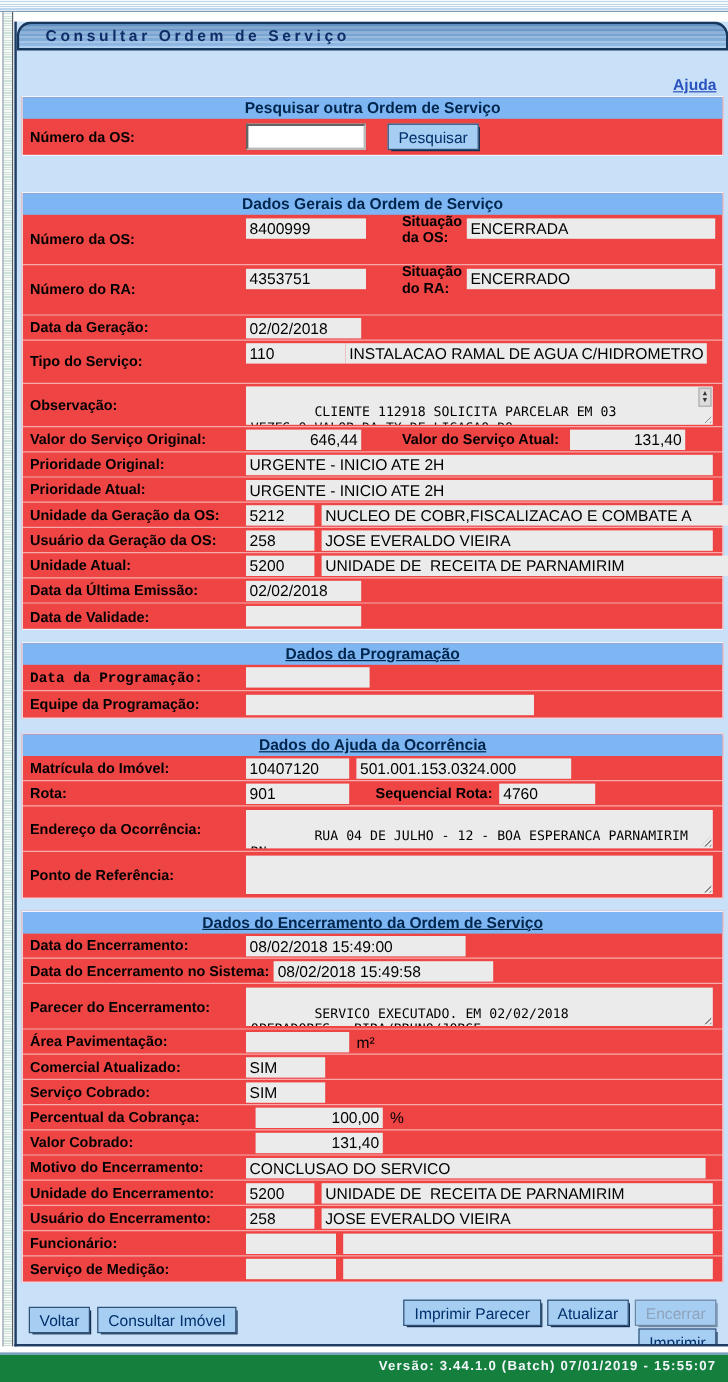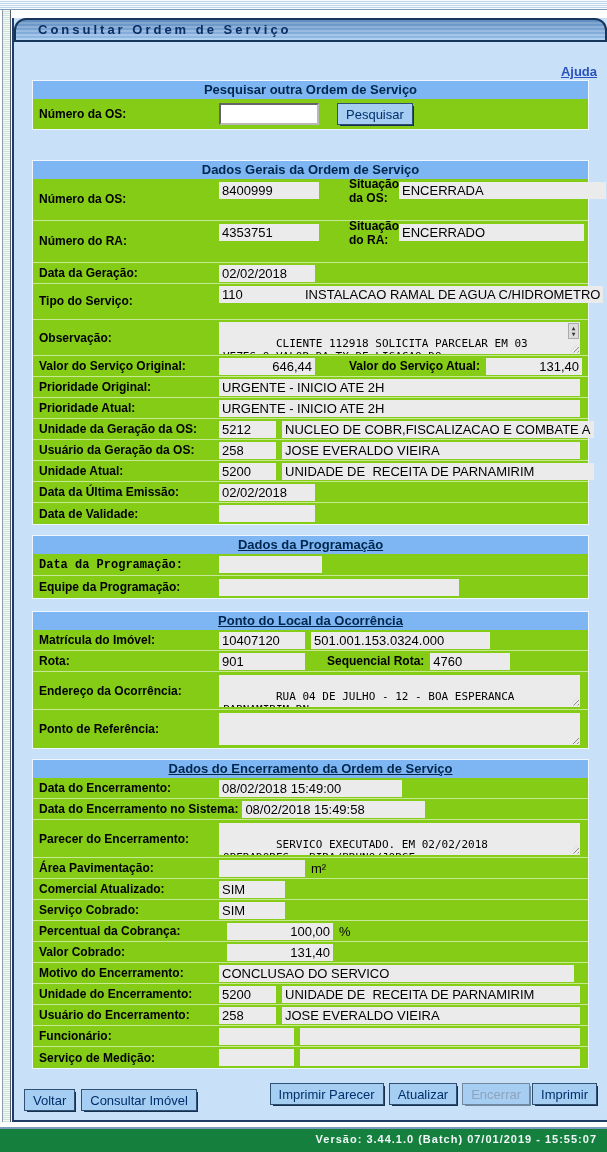--- a/index.html
+++ b/index.html
@@ -32,21 +32,21 @@
       linear-gradient(rgba(20,60,110,0.30), rgba(255,255,255,0.18)),
       repeating-linear-gradient(to bottom,#7fb0e2 0 2px,#a3c9f0 2px 4px);
     color:#0e2d66; font-weight:bold; font-size:13px; letter-spacing:3px;
     line-height:20px; padding-left:22px;
     overflow:hidden; white-space:nowrap;
   }
 
   .help-row { text-align:right; padding:20px 10px 0 0; height:38px; }
   .help-link { color:#2a52be; font-weight:bold; font-size:13px; text-decoration:underline; cursor:pointer; }
 
-  .section { margin:0 18px; border:1px solid #eef6ff; background:#84cc16; }
+  .section { margin:0 4px; border:1px solid #eef6ff; background:#ef4444; }
   .section-hd {
     background:#7db6f3; text-align:center;
     font-weight:bold; font-size:13px; color:#00264d;
     height:18px; line-height:17px;
   }
   .section-hd.link { text-decoration:underline; cursor:pointer; }
 
   .row {
     display:flex; align-items:center; min-height:21px; padding:0 6px;
     border-bottom:1px solid rgba(255,255,255,0.55);
@@ -98,21 +98,21 @@
     background:#a6cdf2; color:#00306b; font-size:13px;
     font-family:"Liberation Sans", sans-serif;
     border:1px solid #2f4f73; box-shadow:2px 2px 0 -1px #16314f;
     padding:2px 8px; height:22px; cursor:pointer; white-space:nowrap;
   }
   .btn:disabled, .btn.disabled { color:#8fa3bb; border-color:#7088a0; box-shadow:2px 2px 0 -1px #7088a0; cursor:default; }
 
   .actions { display:flex; margin:14px 10px 0 10px; align-items:flex-start; }
   .actions .left-group { display:flex; gap:6px; margin-top:6px; }
   .actions .spacer { flex:1; }
-  .right-group { display:flex; flex-direction:row; align-items:flex-end; gap:2px; }
+  .right-group { display:flex; flex-direction:column; align-items:flex-end; gap:2px; }
   .right-group .r1 { display:flex; gap:5px; }
 
   .footer-gap { height:5px; background:#ffffff; }
   .footer-line { height:2px; background:#7a9cbd; }
   .footer {
     height:35px; background:#15803d; color:#f2f6fa;
     font-size:11px; font-weight:bold; letter-spacing:1px;
     text-align:right; line-height:21px; padding-right:10px;
     white-space:nowrap; overflow:hidden;
   } .gap10{height:10px;} .gap12{height:12px;} .gap30{height:30px;}
@@ -159,21 +159,21 @@
     </div>
 
     <div class="row stack" style="min-height:42px;">
       <span class="lbl" style="padding-top:11px;">Número do RA:</span>
       <div class="cell">
         <div class="line">
           <span class="box" style="width:100px;">4353751</span>
           <span class="lbl2 ml30">Situação do RA:</span>
         </div>
         <div class="line">
-          <span class="box" style="width:185px;">ENCERRADO</span>
+          <span class="box" style="width:207px;">ENCERRADO</span>
         </div>
       </div>
     </div>
 
     <div class="row">
       <span class="lbl">Data da Geração:</span>
       <span class="box" style="width:96px;">02/02/2018</span>
     </div>
 
     <div class="row stack" style="min-height:36px;">
@@ -254,21 +254,21 @@
     </div>
     <div class="row" style="min-height:22px;">
       <span class="lbl">Equipe da Programação:</span>
       <span class="box" style="width:240px;"></span>
     </div>
   </div>
 
   <div class="gap12"></div>
 
   <div class="section">
-    <div class="section-hd link">Ponto do Local da Ocorrência</div>
+    <div class="section-hd link">Dados do Ajuda da Ocorrência</div>
 
     <div class="row">
       <span class="lbl">Matrícula do Imóvel:</span>
       <span class="box" style="width:86px;">10407120</span>
       <span class="box ml6" style="width:179px;">501.001.153.0324.000</span>
     </div>
 
     <div class="row">
       <span class="lbl">Rota:</span>
       <span class="box" style="width:86px;">901</span>

